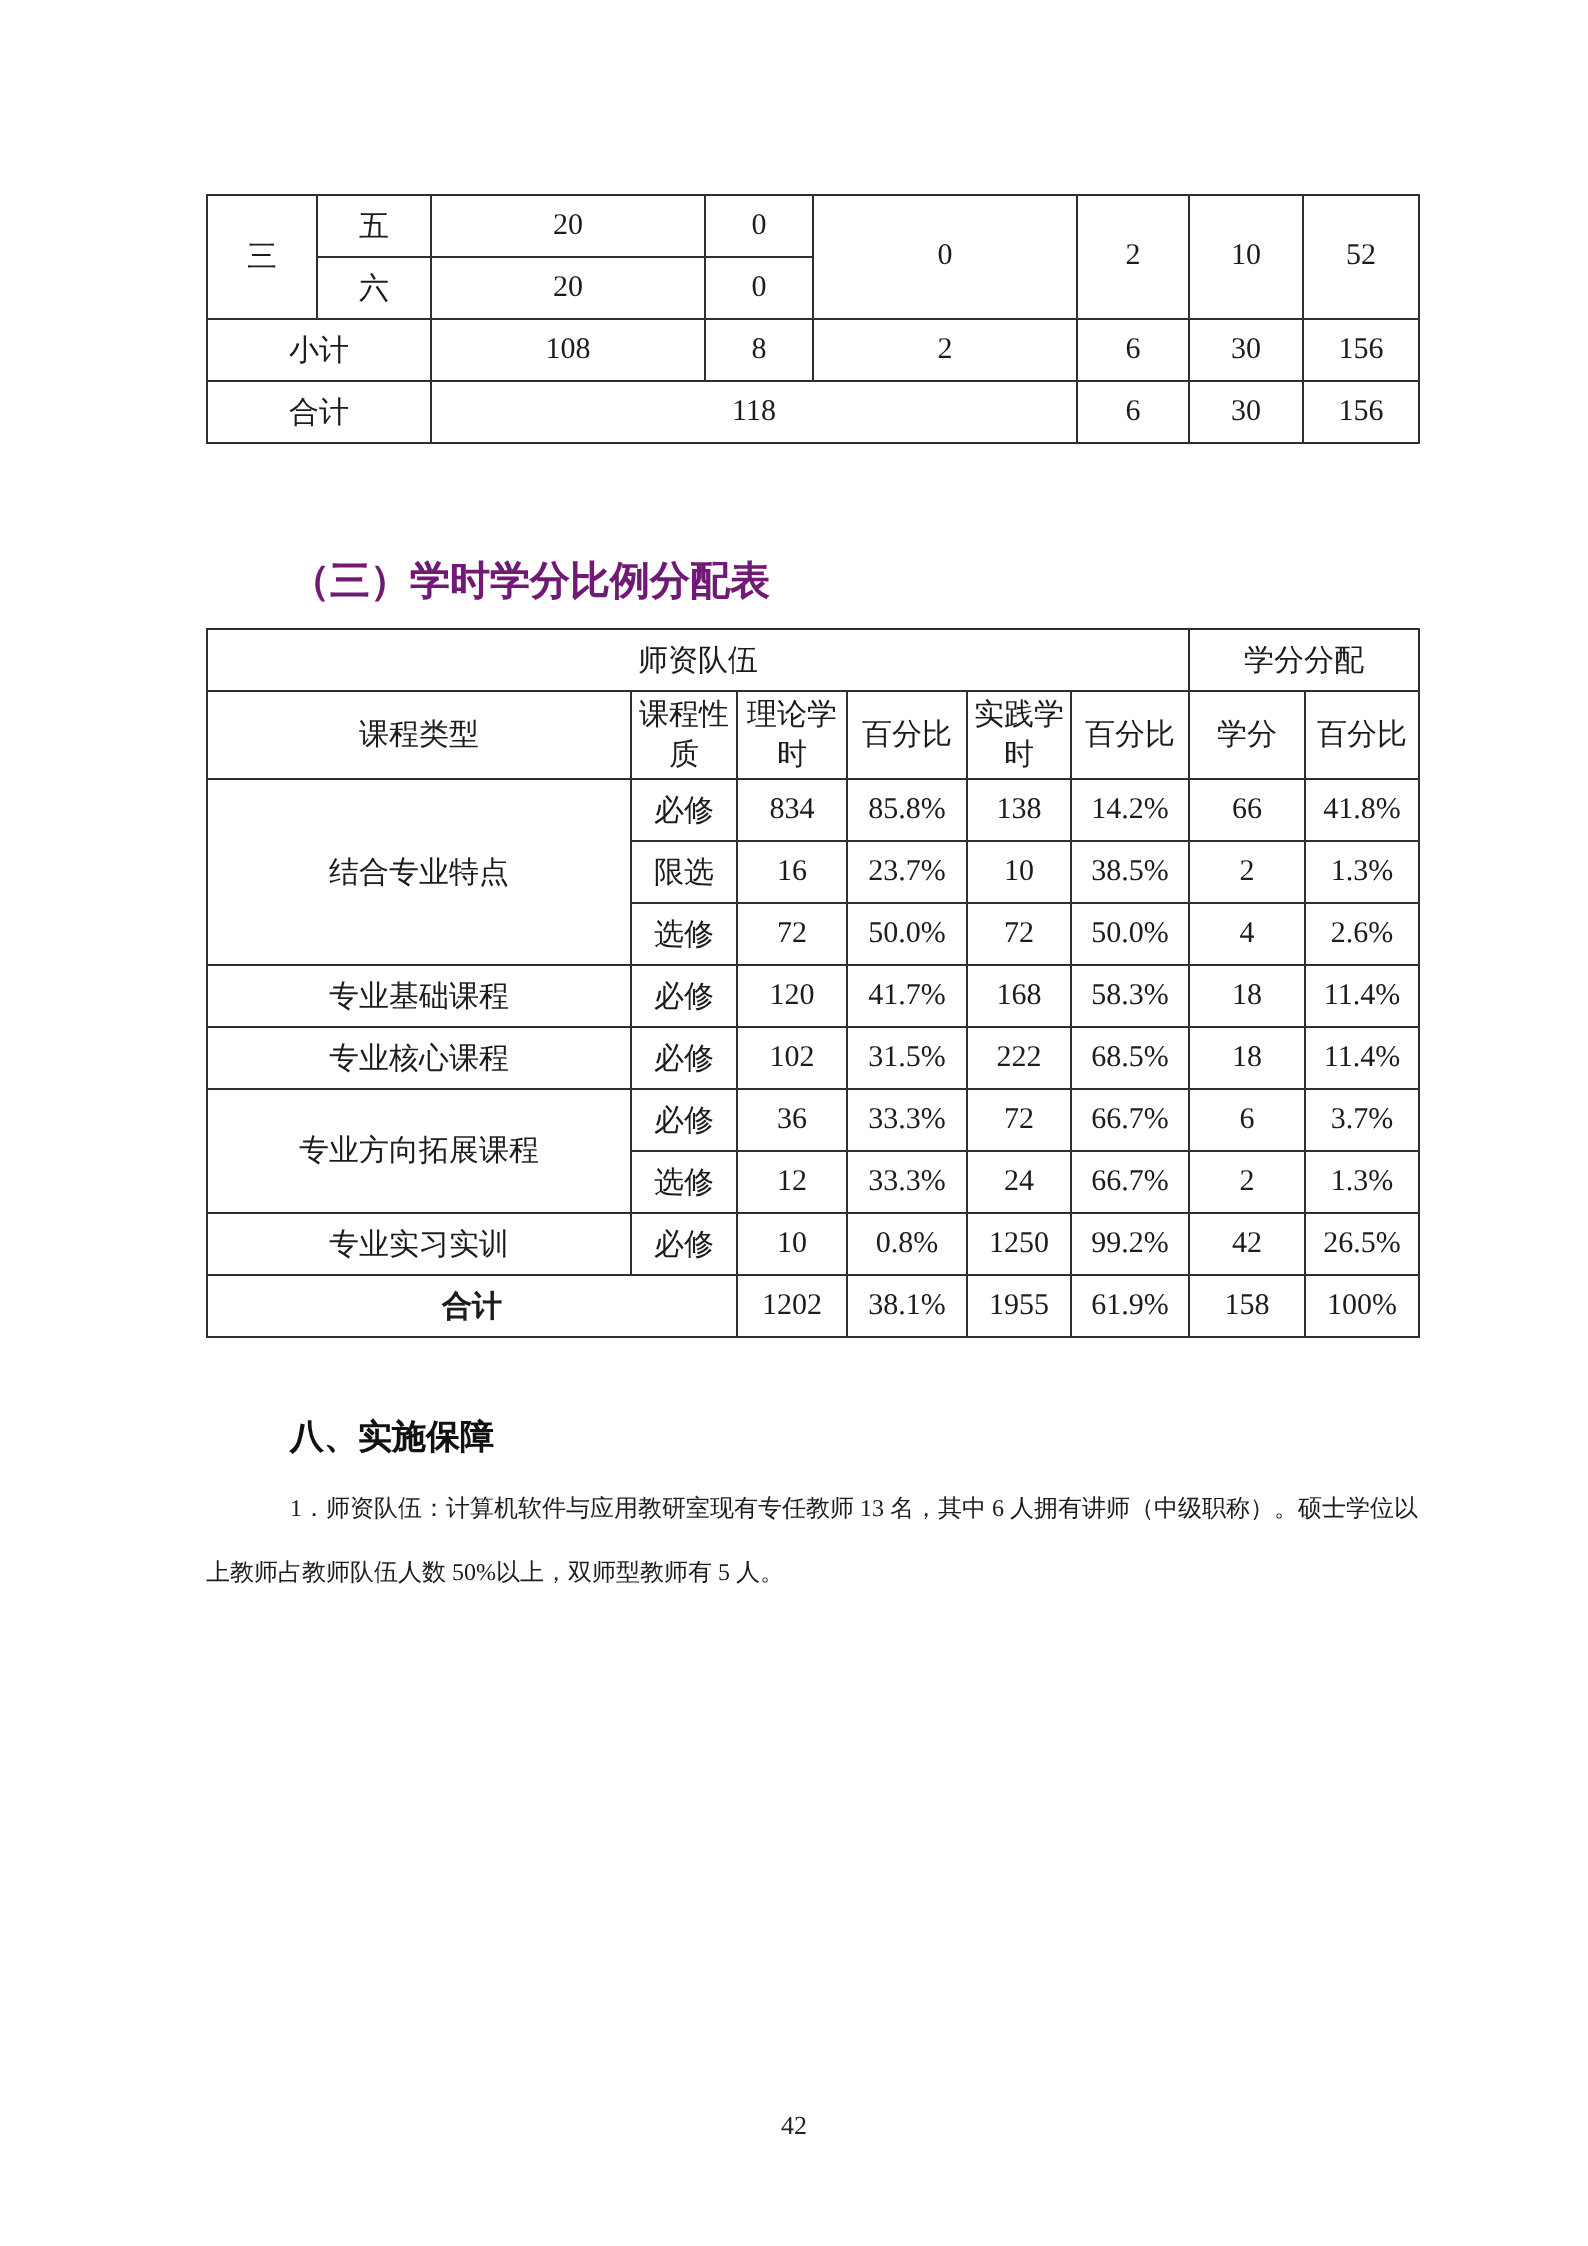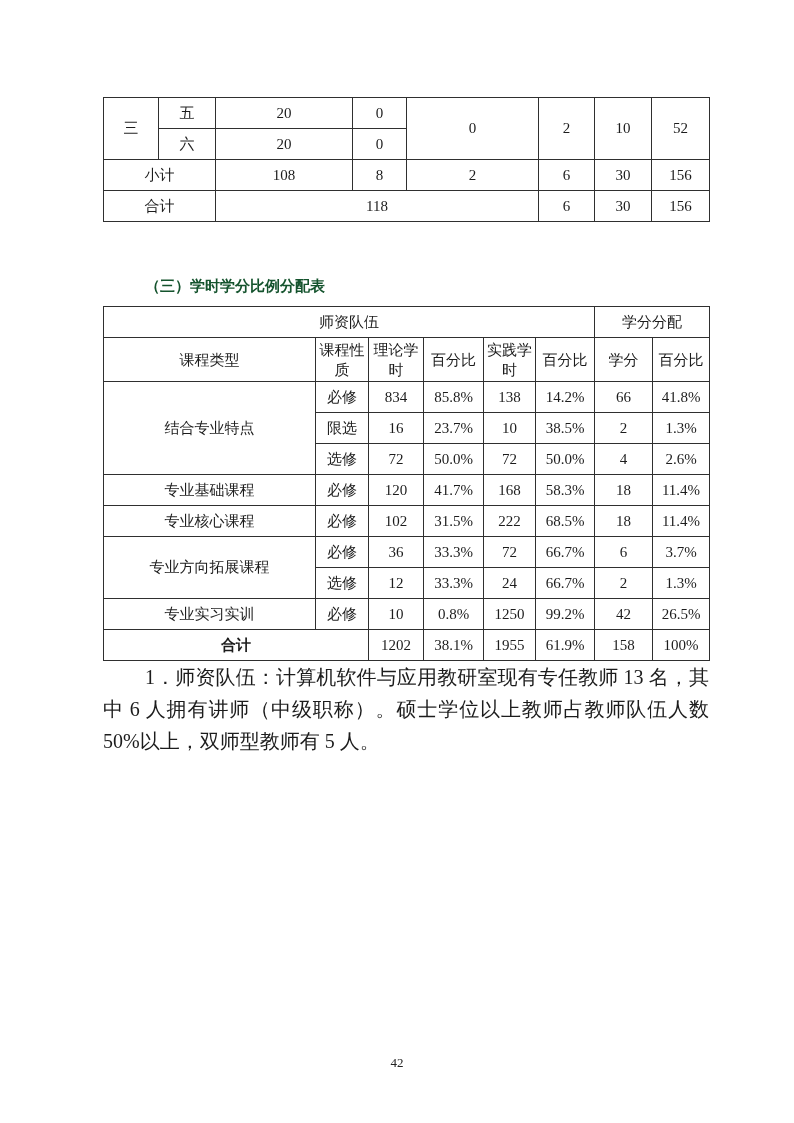--- a/index.html
+++ b/index.html
@@ -23,39 +23,39 @@
     border:1px solid #2f2f2f;
     padding:0 2px;
     font-size:15px;
     vertical-align:middle;
     overflow:hidden;
   }
   .t1{margin-top:97px;}
   .t1 td{height:30px;}
 
   .tbl-heading{
-    font-size:15px;
+    font-size:20px;
     font-weight:bold;
     margin:55px 0 10px 42px;
-    color:#14532d;
+    color:#701a75;
   }
 
   .t2 tr.h1 td{height:30px;}
   .t2 tr.h2 td{height:43px;line-height:20px;}
   .t2 tr.body td{height:30px;}
   .t2 td.b{font-weight:bold;}
 
   .sec-heading{
     font-size:17px;
     font-weight:bold;
     margin:38px 0 8px 42px;
     color:#111;
   }
   .para{
-    font-size:20px;
+    font-size:12px;
     line-height:32px;
     text-align:justify;
     text-indent:42px;
     margin:0;
     color:#1c1c1c;
   }
   .page-number{
     position:absolute;
     bottom:52px;left:0;width:100%;
     text-align:center;
@@ -225,17 +225,18 @@
         <td>1202</td>
         <td>38.1%</td>
         <td>1955</td>
         <td>61.9%</td>
         <td>158</td>
         <td>100%</td>
       </tr>
     </tbody>
       </table>
 
+    <div class="sec-heading">八、实施保障</div>
     <p class="para">1．师资队伍：计算机软件与应用教研室现有专任教师 13 名，其中 6 人拥有讲师（中级职称）。硕士学位以上教师占教师队伍人数 50%以上，双师型教师有 5 人。</p>
   </div>
 
   <div class="page-number">42</div>
 </div>
 
 </body></html>

